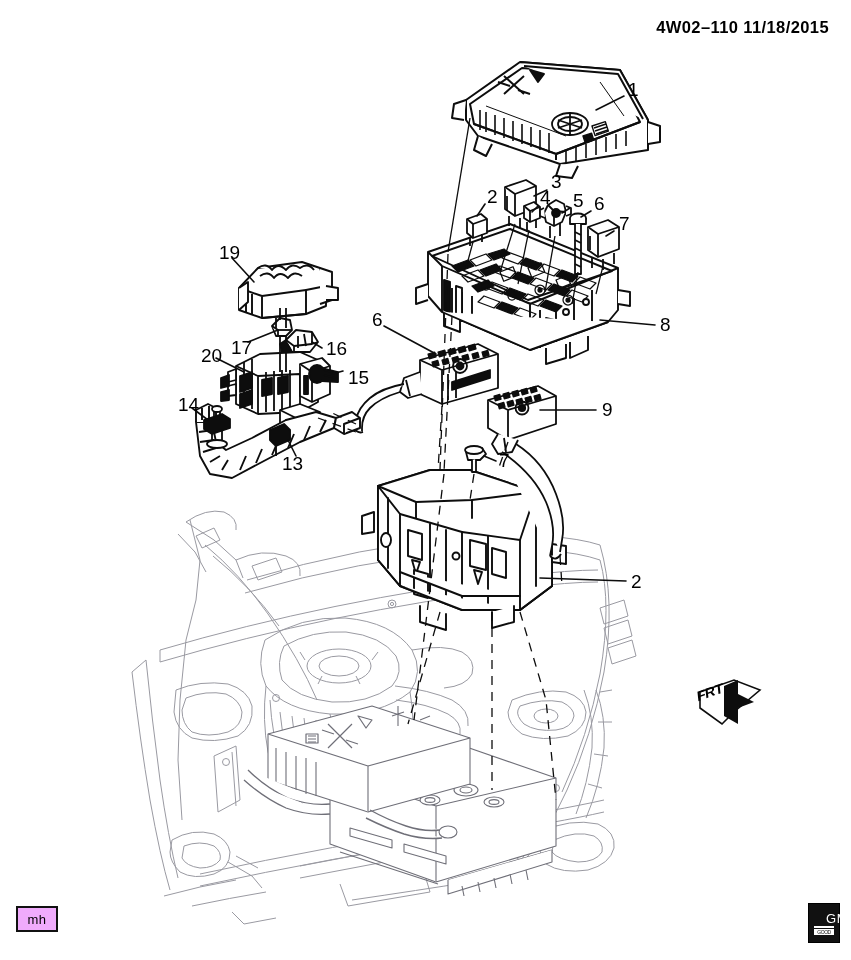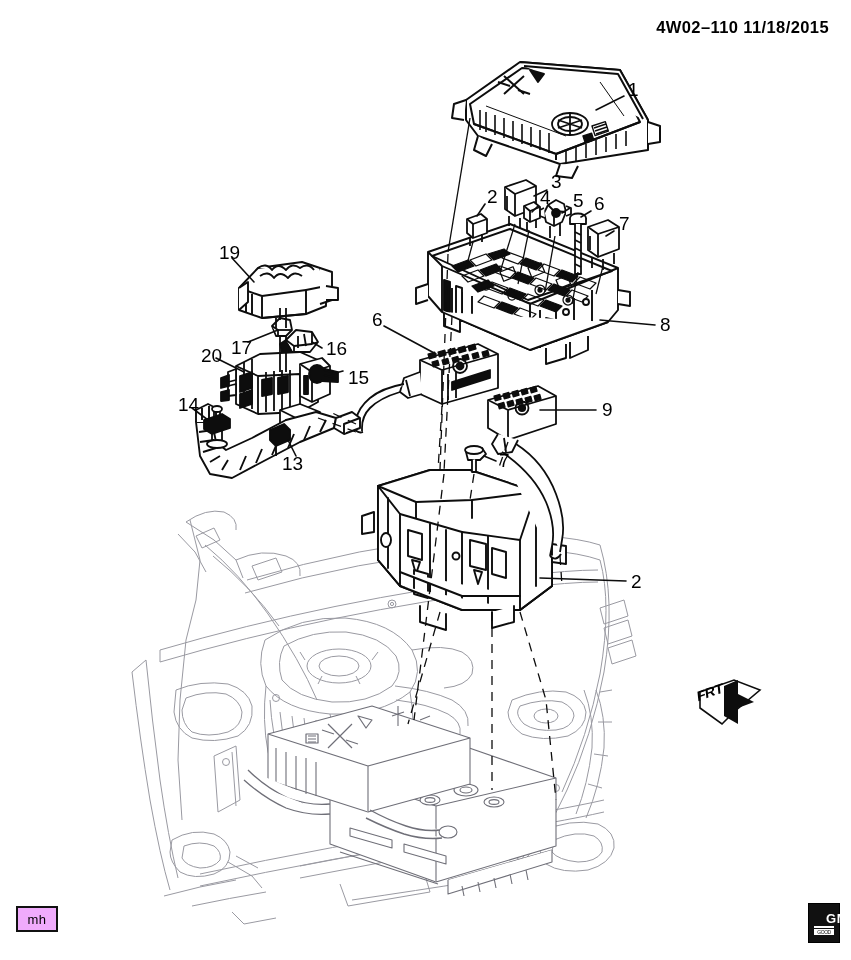--- a/index.html
+++ b/index.html
@@ -25,21 +25,21 @@
     width:38px;height:22px;border:2px solid #111;background:#f0abfc;
     font-size:13px;display:flex;align-items:center;justify-content:center;
     letter-spacing:.5px;
   }
   .gmbadge{
     position:absolute;left:808px;top:903px;width:30px;height:38px;
     background:#111;border:1px solid #000;
     display:flex;flex-direction:column;align-items:center;justify-content:center;
     gap:1px;
   }
-  .gmbadge .gmtxt{color:#fff;font-size:13px;font-weight:700;letter-spacing:.5px;line-height:1;padding-left:26px;}
+  .gmbadge .gmtxt{color:#fff;font-size:13px;font-weight:400;letter-spacing:.5px;line-height:1;padding-left:26px;}
   .gmbadge .gmbar{width:20px;height:2px;background:#fff;}
   .gmbadge .gmsub{color:#fff;background:#fff;width:20px;height:6px;
      display:flex;align-items:center;justify-content:center;}
   .gmbadge .gmsub i{font-style:normal;font-size:5px;color:#111;letter-spacing:-.5px;}
 </style>
 </head>
 <body>
 
 <div id="stage">
 

